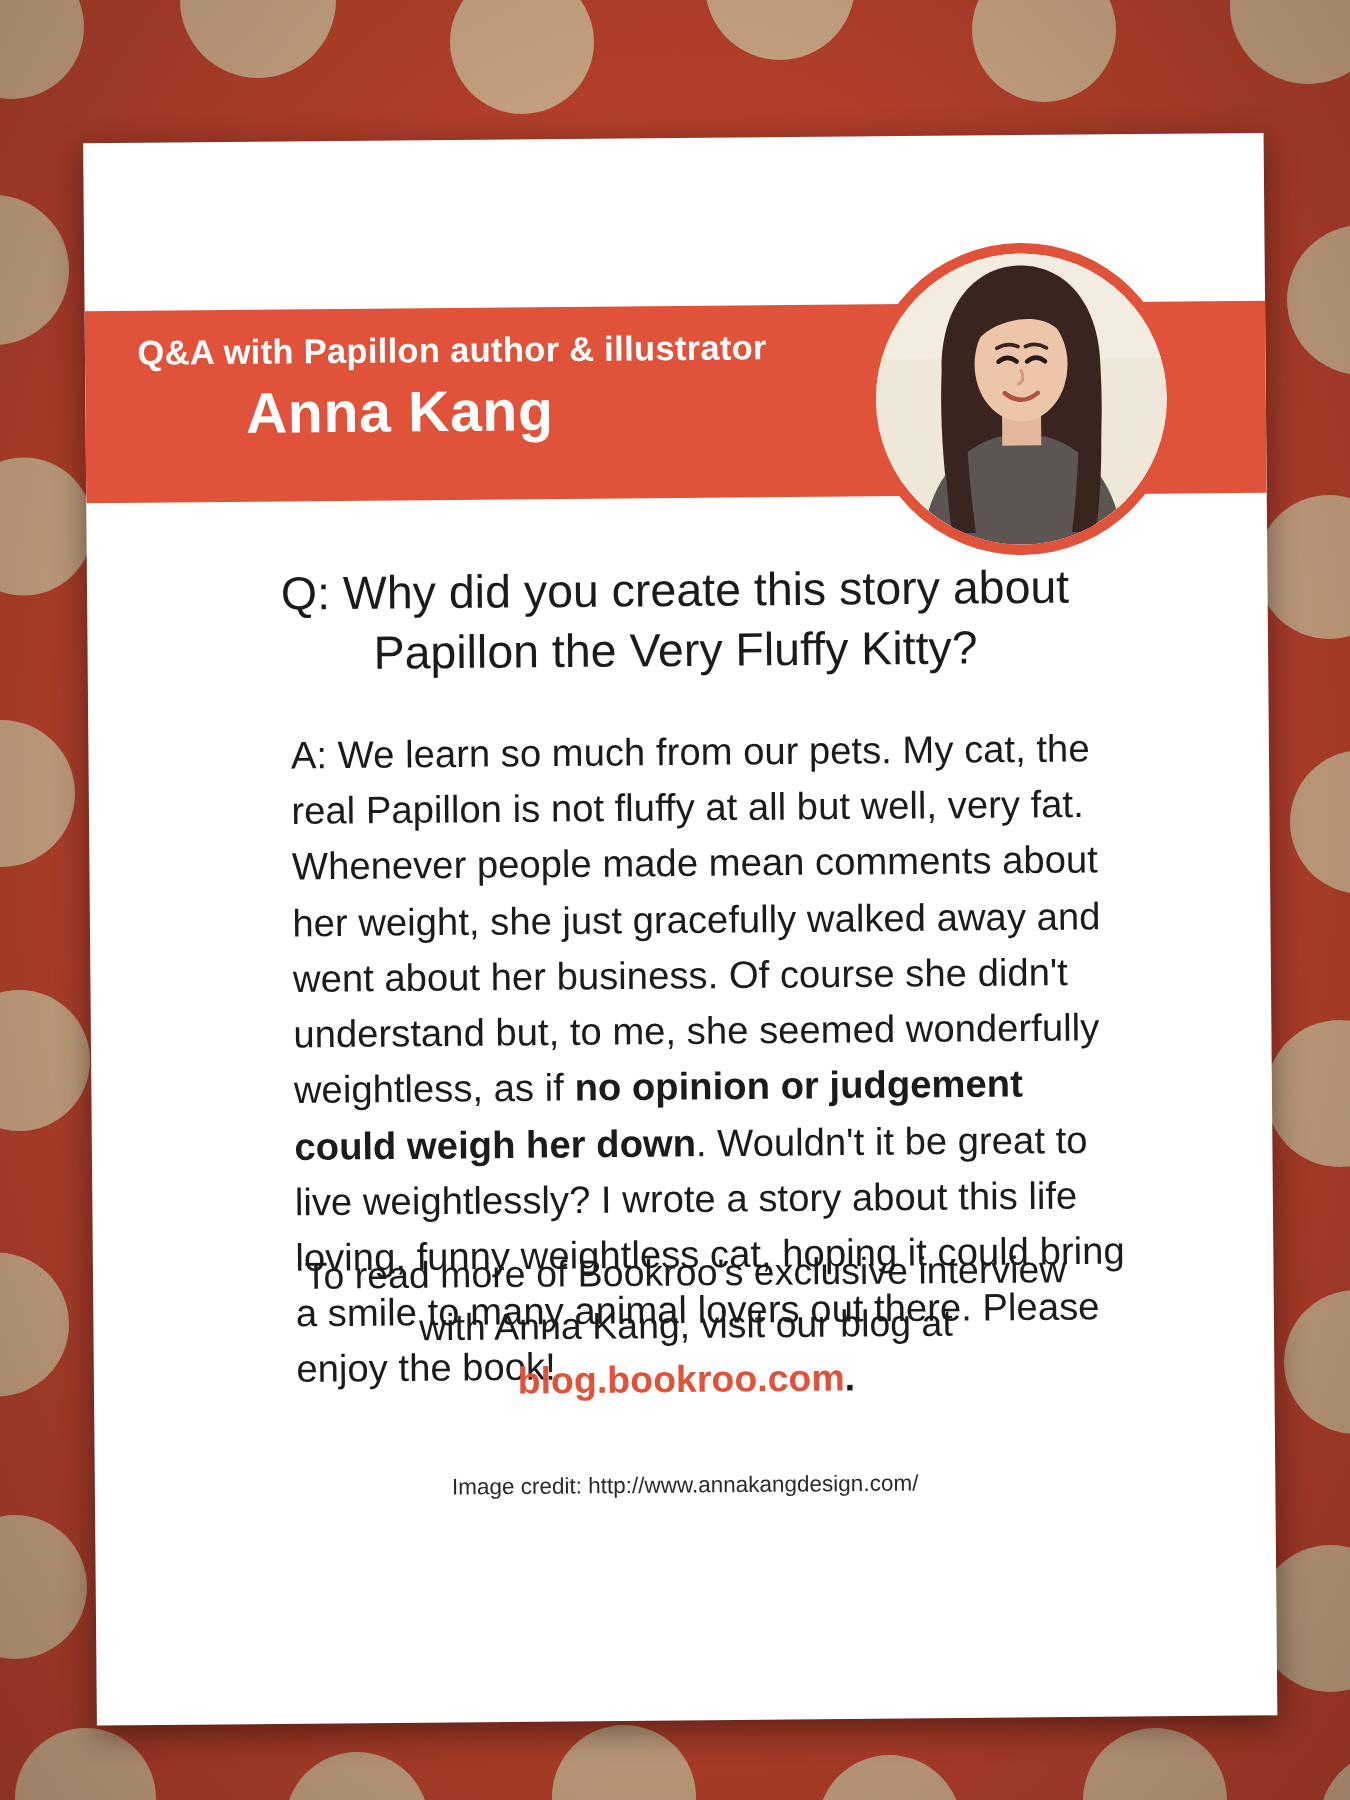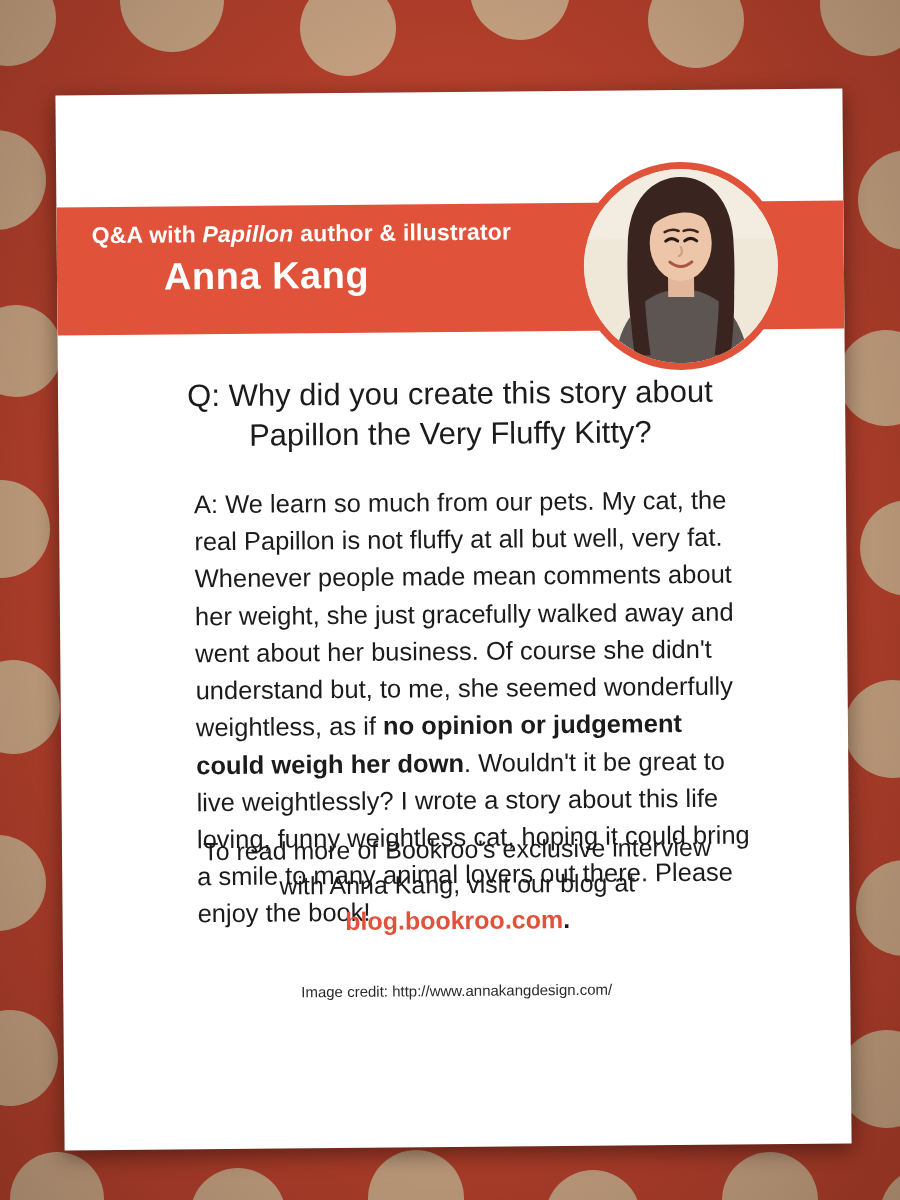--- a/index.html
+++ b/index.html
@@ -64,21 +64,20 @@
     width: 520px;
     color: #ffffff;
   }
   #kicker {
     font-size: 23px;
     font-weight: bold;
     letter-spacing: 0.2px;
     line-height: 1.2;
   }
   #kicker .ital {
-    font-style: italic;
   }
   #author-name {
     font-size: 38px;
     font-weight: bold;
     margin-top: 6px;
     margin-left: 72px;
     letter-spacing: 0.5px;
   }
 
   

